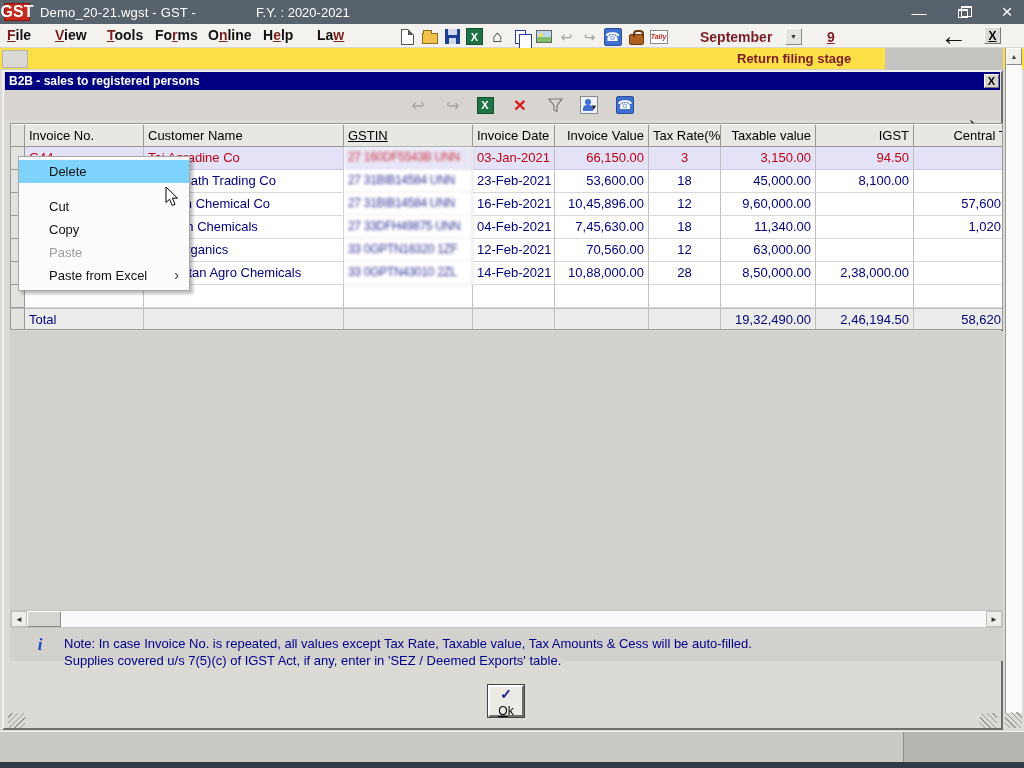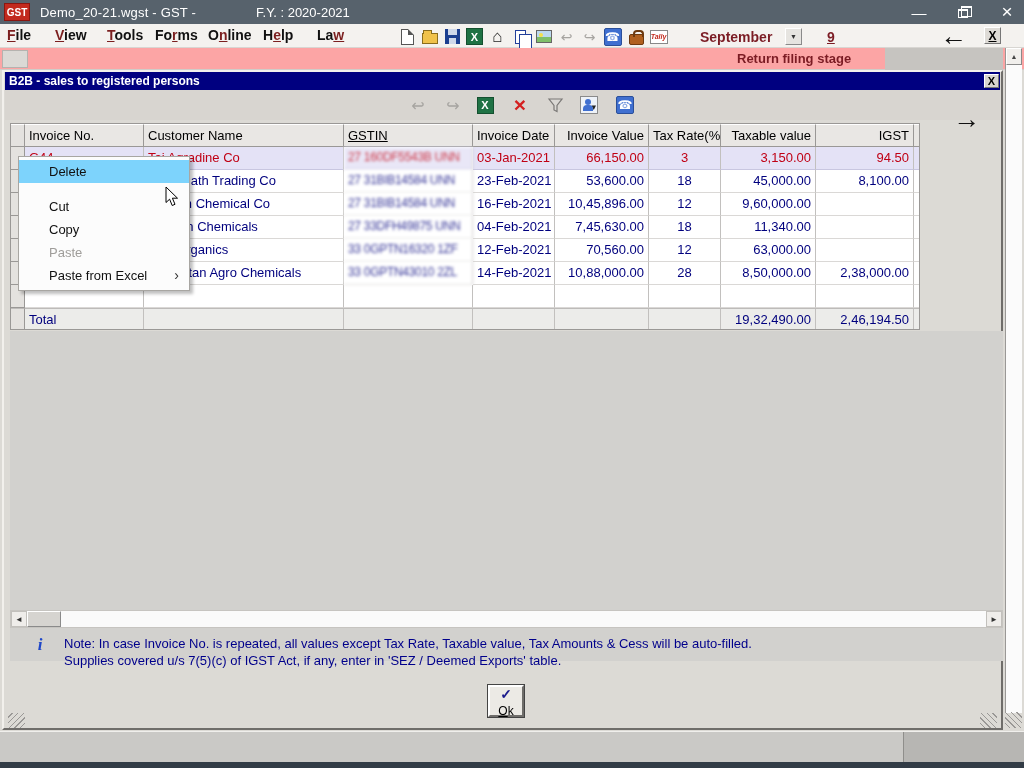--- a/index.html
+++ b/index.html
@@ -2,21 +2,21 @@
 <html><head>
 <meta charset="utf-8">
 <style>
   * { margin:0; padding:0; box-sizing:border-box; }
   html,body { width:1024px; height:768px; overflow:hidden; }
   body { font-family:"Liberation Sans", sans-serif; }
   #screen { position:relative; width:1024px; height:768px; background:#dcdad5; overflow:hidden; }
 
   
   #titlebar { position:absolute; left:0; top:0; width:1024px; height:24px; background:#57626c; display:flex; align-items:center; }
-  #app-logo { margin-left:4px; width:26px; height:18px; background:#c22a1e; color:#fff; font-size:10px; font-weight:bold; display:flex; align-items:center; justify-content:center; border:1px solid #8a1610; }
+  #app-logo { margin-left:4px; width:26px; height:18px; background:#c22a1e; color:#fff; font-size:16px; font-weight:bold; display:flex; align-items:center; justify-content:center; border:1px solid #8a1610; }
   #title-text { color:#fff; font-size:13px; margin-left:10px; letter-spacing:.2px; }
   #title-fy { color:#fff; font-size:13px; margin-left:60px; }
   #win-controls { position:absolute; right:8px; top:0; height:24px; display:flex; align-items:center; gap:26px; }
   .win-btn { color:#fff; font-size:15px; width:18px; text-align:center; cursor:default; }
   .max-glyph { display:inline-block; width:10px; height:9px; border:1px solid #fff; border-top:2px solid #fff; position:relative; }
   .max-glyph:before { content:""; position:absolute; left:2px; top:-5px; width:9px; height:8px; border:1px solid #fff; border-top:2px solid #fff; }
 
   
   #menubar { position:absolute; left:0; top:24px; width:1024px; height:24px; background:#f4f2ef; border-bottom:1px solid #d8d6d2; }
   .menu-item { position:absolute; top:3px; font-size:14px; font-weight:bold; color:#111; }
@@ -40,21 +40,21 @@
   .bag-icon { width:15px; height:11px; background:#b06020; border:1px solid #6e3a10; border-radius:2px; position:relative; margin-top:5px; }
   .bag-icon:before { content:""; position:absolute; left:3px; top:-5px; width:7px; height:5px; border:2px solid #6e3a10; border-bottom:none; border-radius:4px 4px 0 0; }
   .tally-icon { width:18px; height:14px; background:#fff; border:1px solid #888; color:#c22a1e; font-size:7px; font-weight:bold; font-style:italic; display:flex; align-items:center; justify-content:center; }
   #month-label { position:absolute; left:700px; top:5px; font-size:14px; font-weight:bold; color:#7b1c24; }
   #month-dropdown { position:absolute; left:785px; top:4px; width:17px; height:17px; background:#e6e4e0; border:1px solid; border-color:#fff #8a8a8a #8a8a8a #fff; font-size:7px; color:#333; display:flex; align-items:center; justify-content:center; }
   #month-count { position:absolute; left:827px; top:5px; font-size:14px; font-weight:bold; color:#7b1c24; text-decoration:underline; }
   #back-arrow { position:absolute; left:940px; top:-3px; font-size:27px; font-weight:bold; color:#111; }
   #mdi-close { position:absolute; left:984px; top:3px; width:17px; height:17px; background:#dedbd6; border:1px solid; border-color:#fff #777 #777 #fff; font-size:12px; font-weight:bold; text-decoration:underline; display:flex; align-items:center; justify-content:center; }
 
   
-  #stagebar { position:absolute; left:0; top:48px; width:1024px; height:22px; background:#fca5a5; border-bottom:1px solid #cfcdc9; }
+  #stagebar { position:absolute; left:0; top:48px; width:1024px; height:22px; background:#fde047; border-bottom:1px solid #cfcdc9; }
   #stage-chip { position:absolute; left:2px; top:2px; width:26px; height:18px; background:#dbd9d5; border:1px solid #b5b3af; }
   #stage-label { position:absolute; left:737px; top:3px; font-size:13px; font-weight:bold; color:#7b1c24; }
   #stage-dark { position:absolute; left:885px; top:0; width:118px; height:22px; background:#c6c4c0; }
 
   
   #vscroll { position:absolute; left:1005px; top:48px; width:17px; height:665px; background:#fbfbfb; border-left:1px solid #9a9896; }
   #vscroll-up { position:absolute; left:0; top:0; width:16px; height:17px; background:#f1efec; border:1px solid; border-color:#fff #8a8a8a #8a8a8a #fff; font-size:7px; color:#444; display:flex; align-items:center; justify-content:center; }
 
   
   #dialog { position:absolute; left:2px; top:70px; width:1001px; height:660px; background:#dcdad5; border:2px solid; border-color:#f2f0ec #6f6d6a #6f6d6a #f2f0ec; }
@@ -63,21 +63,21 @@
   #dlg-toolbar { position:absolute; left:1px; top:18px; width:995px; height:30px; background:#d8d5d0; }
   .dtb-icon { position:absolute; top:5px; width:20px; height:20px; display:flex; align-items:center; justify-content:center; font-size:16px; }
   .red-x { color:#d42020; font-size:21px; font-weight:bold; }
   .person-icon { width:18px; height:18px; border:1px solid #8a8a8a; background:#eef2f8; position:relative; }
   .person-icon:before { content:""; position:absolute; left:4px; top:2px; width:6px; height:6px; border-radius:50%; background:#3f6fd0; }
   .person-icon:after { content:""; position:absolute; left:2px; top:8px; width:10px; height:6px; border-radius:4px 4px 0 0; background:#3f6fd0; }
   .person-arrow { position:absolute; right:1px; bottom:1px; font-size:9px; color:#222; }
   #fwd-arrow { position:absolute; left:948px; top:14px; font-size:27px; font-weight:bold; color:#111; }
 
   
-  #grid { position:absolute; left:6px; top:51px; width:910px; height:207px; overflow:hidden; background:#fff; border:1px solid #9a9896; }
+  #grid { position:absolute; left:6px; top:51px; width:993px; height:207px; overflow:hidden; background:#fff; border:1px solid #9a9896; }
   .grow { display:flex; height:23px; }
   .gcell { flex:none; height:23px; line-height:21px; font-size:13px; padding:0 4px; overflow:hidden; white-space:nowrap; border-right:1px solid #c2c0be; border-bottom:1px solid #dad8d6; color:#00007e; background:#fff; }
   .hrow .gcell { background:#e9e7e4; color:#000; border-right:1px solid #9a9896; border-bottom:1px solid #9a9896; border-top:1px solid #fff; }
   .selcell { background:#e4e2df !important; border-right:1px solid #9a9896 !important; border-bottom:1px solid #9a9896 !important; }
   .al-r { text-align:right; } .al-c { text-align:center; }
   .row-current .gcell { background:#e4e2f6; color:#c00014; border-bottom:1px solid #c8c6e0; }
   .row-total .gcell { background:#ececea; color:#00007e; border-bottom:none; border-top:1px solid #bdbbb9; }
   .blurred { filter:blur(1.4px); opacity:.8; font-size:12px; letter-spacing:-.3px; }
 
   #grid-under { position:absolute; left:6px; top:259px; width:993px; height:330px; background:#d2d1ce; }

